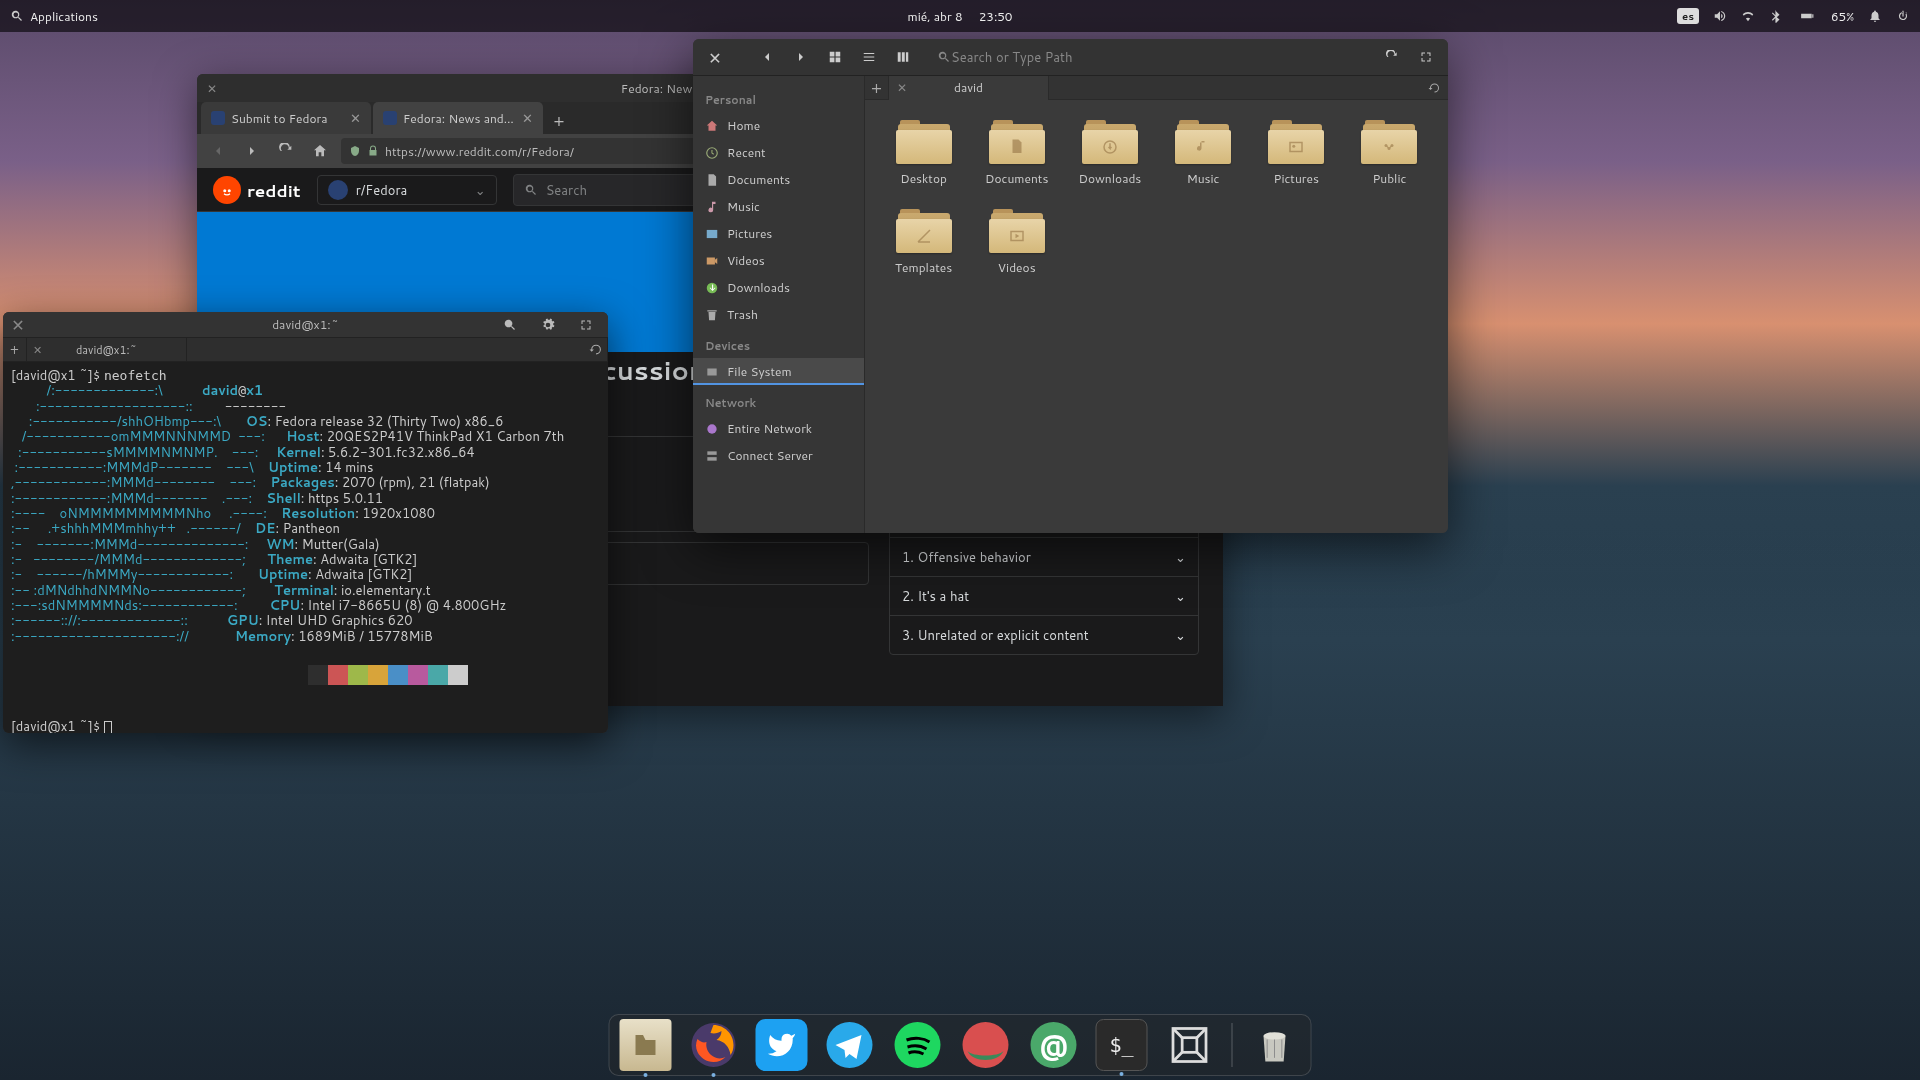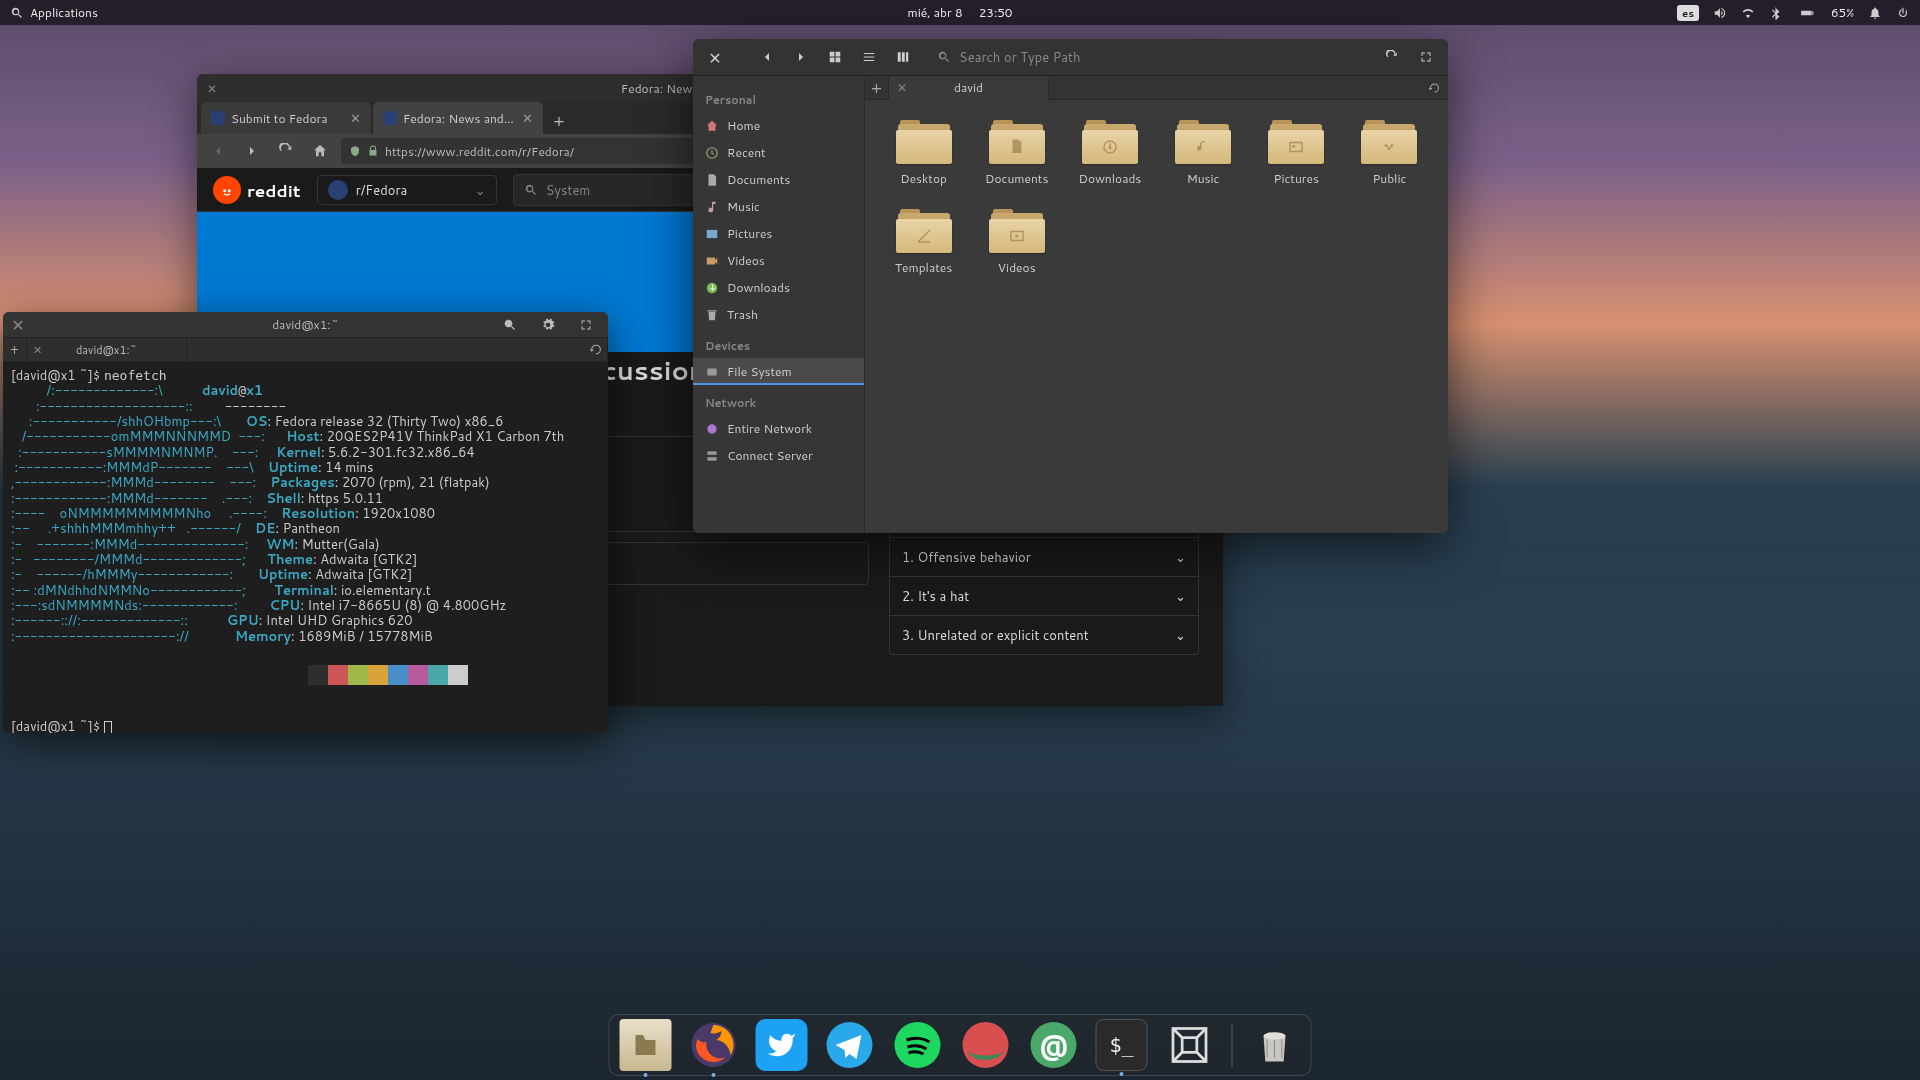--- a/index.html
+++ b/index.html
@@ -1,20 +1,20 @@
 <!DOCTYPE html>
 <html><head>
 <meta charset="utf-8">
 <style>
 * { margin: 0; padding: 0; box-sizing: border-box; font-family: "Cantarell", "Helvetica Neue", sans-serif; }
 body { width: 1920px; height: 1080px; overflow: hidden; position: relative; background: linear-gradient(180deg, #5a4a6a 0%, #7a6088 15%, #d89070 30%, #2a4050 45%, #1a3040 100%); }
 .wallpaper-dock { position: absolute; bottom: 0; left: 0; right: 0; height: 550px; background: linear-gradient(180deg, transparent 0%, #2a4050 20%, #1a2530 100%); }
 
 
-.topbar { position: absolute; top: 0; left: 0; right: 0; height: 25px; background: rgba(0,0,0,0.6); display: flex; align-items: center; color: #eee; font-size: 12px; padding: 0 10px; z-index: 100; }
+.topbar { position: absolute; top: 0; left: 0; right: 0; height: 32px; background: rgba(0,0,0,0.6); display: flex; align-items: center; color: #eee; font-size: 12px; padding: 0 10px; z-index: 100; }
 .topbar-left { display: flex; align-items: center; gap: 6px; }
 .topbar-center { position: absolute; left: 50%; transform: translateX(-50%); display: flex; gap: 16px; }
 .topbar-right { margin-left: auto; display: flex; align-items: center; gap: 14px; }
 .topbar svg { width: 14px; height: 14px; fill: #ccc; }
 .kbd-ind { background: #ddd; color: #222; border-radius: 3px; padding: 1px 5px; font-size: 10px; font-weight: bold; }
 
 
 .browser { position: absolute; left: 197px; top: 74px; width: 1026px; height: 632px; background: #333; border-radius: 6px 6px 0 0; box-shadow: 0 10px 40px rgba(0,0,0,.5); overflow: hidden; z-index: 10; }
 .browser-titlebar { height: 28px; background: #2e2e2e; display: flex; align-items: center; color: #aaa; font-size: 12px; padding: 0 8px; position: relative; }
 .browser-title { position: absolute; left: 50%; transform: translateX(-50%); color: #bbb; }
@@ -52,21 +52,21 @@
 .side-card-hdr { padding: 12px; background: #1a1a1b; color: #818384; font-size: 11px; font-weight: bold; letter-spacing: .5px; display: flex; justify-content: space-between; align-items: center; }
 .side-rule { padding: 10px 12px; border-top: 1px solid #343536; font-size: 13px; color: #d7dadc; display: flex; justify-content: space-between; }
 .post-card { background: #1a1a1b; border: 1px solid #343536; border-radius: 4px; padding: 10px 12px; margin-bottom: 10px; display: flex; gap: 10px; }
 .post-thumb { width: 108px; height: 74px; background: #333; border-radius: 4px; margin-left: auto; border: 1px solid #555; position: relative; }
 .post-thumb-badge { position: absolute; right: 3px; bottom: 3px; width: 14px; height: 14px; background: rgba(0,0,0,.6); border-radius: 2px; color: #ddd; font-size: 9px; display: flex; align-items: center; justify-content: center; }
 
 
 .files { position: absolute; left: 693px; top: 39px; width: 755px; height: 494px; background: #3a3a3a; border-radius: 6px; box-shadow: 0 15px 50px rgba(0,0,0,.6); z-index: 30; overflow: hidden; display: flex; flex-direction: column; }
 .files-hbar { height: 37px; background: #333; display: flex; align-items: center; padding: 0 8px; gap: 6px; border-bottom: 1px solid #222; }
 .f-ico { width: 28px; height: 28px; display: flex; align-items: center; justify-content: center; color: #ccc; border-radius: 4px; }
-.f-search { flex: 1; margin-left: 8px; display: flex; align-items: center; gap: 8px; color: #888; font-size: 13px; padding: 0 6px; }
+.f-search { flex: 1; margin-left: 8px; display: flex; align-items: center; gap: 0; color: #888; font-size: 13px; padding: 0 6px; }
 .files-body { flex: 1; display: flex; }
 .files-sidebar { width: 172px; background: #363636; border-right: 1px solid #2a2a2a; padding: 6px 0; overflow-y: auto; }
 .fsb-group { padding: 4px 12px; color: #888; font-size: 11px; font-weight: bold; margin-top: 6px; }
 .fsb-item { padding: 5px 12px; display: flex; align-items: center; gap: 8px; color: #ccc; font-size: 12px; cursor: pointer; }
 .fsb-item.sel { background: #4a4a4a; box-shadow: inset 0 -2px 0 #5294e2; }
 .fsb-item svg { width: 14px; height: 14px; }
 .files-main { flex: 1; display: flex; flex-direction: column; }
 .files-tabs { height: 24px; background: #333; display: flex; align-items: center; border-bottom: 1px solid #2a2a2a; }
 .ftab-add { width: 24px; height: 24px; display: flex; align-items: center; justify-content: center; color: #aaa; border-right: 1px solid #2a2a2a; }
 .ftab { height: 24px; padding: 0 60px 0 8px; display: flex; align-items: center; gap: 8px; color: #ccc; font-size: 12px; border-right: 1px solid #2a2a2a; background: #3a3a3a; position: relative; min-width: 160px; }
@@ -210,21 +210,21 @@
       </div>
       <div class="sub-select">
         <span class="sub-ico"></span>
         <span>r/Fedora</span>
         <span style="margin-left:auto;color:#818384">⌄</span>
       </div>
       <div class="reddit-search">
         <svg width="14" height="14" viewBox="0 0 24 24">
             <path fill="#818384" d="M15.5 14h-.79l-.28-.27a6.5 6.5 0 10-.7.7l.27.28v.79l5 5L20.49 19zM10 14a4 4 0 110-8 4 4 0 010 8z"></path>
           </svg>
-        <span>System</span>
+        <span>Search</span>
       </div>
     </div>
     <div class="sub-banner"></div>
     <div class="sub-head">
       <div class="sub-avatar">
           <div class="sub-avatar-inner">ƒ</div>
         </div>
       <div class="sub-titles">
         <h1>Fedora: News and discussion</h1>
         <p>r/Fedora</p>

